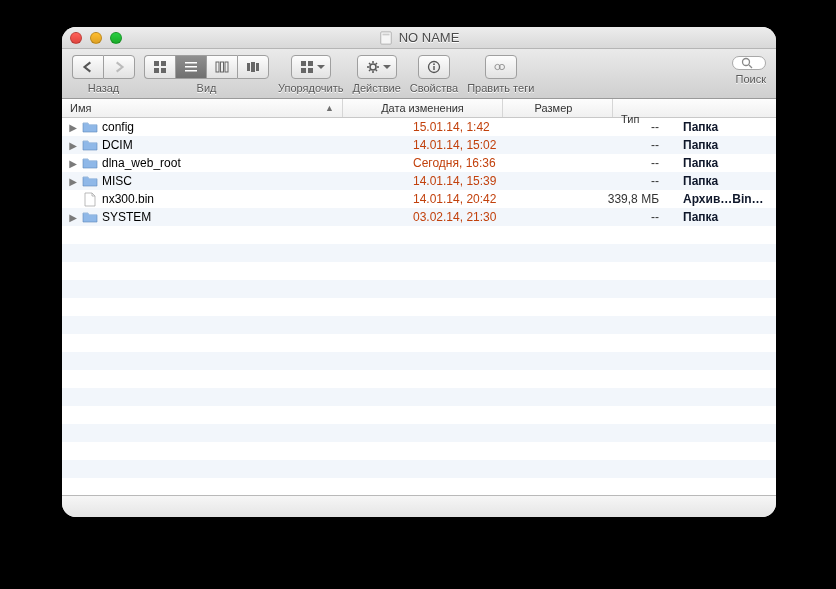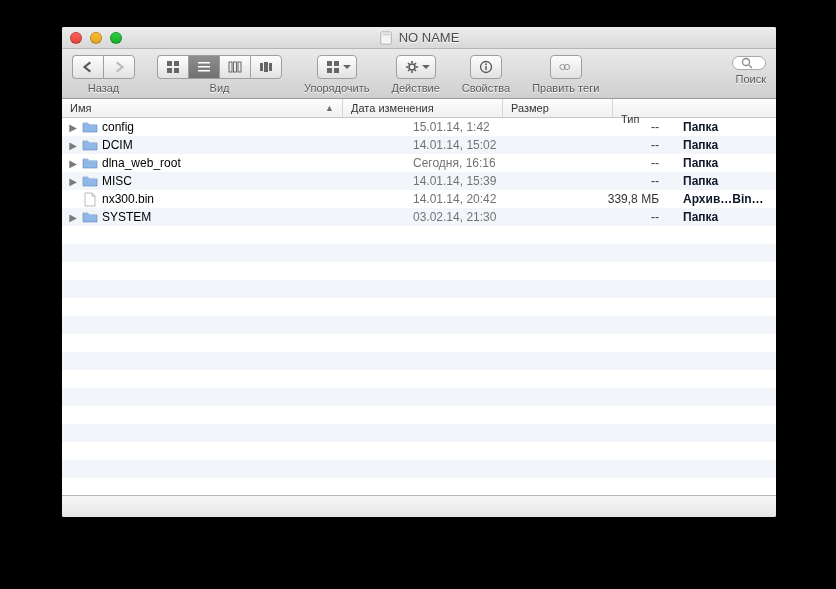--- a/index.html
+++ b/index.html
@@ -1,36 +1,36 @@
 <!DOCTYPE html>
 <html><head>
 <meta charset="utf-8">
 <style>
   * { margin: 0; padding: 0; box-sizing: border-box; font-family: "Lucida Grande", "Helvetica Neue", Arial, sans-serif; }
   body { background: #000; width: 836px; height: 589px; position: relative; }
   .window {
     position: absolute; left: 62px; top: 27px; width: 714px; height: 490px;
-    background: #fff; border-radius: 2px; box-shadow: 0 8px 40px rgba(0,0,0,0.6);
+    background: #fff; border-radius: 14px; box-shadow: 0 8px 40px rgba(0,0,0,0.6);
     overflow: hidden; display: flex; flex-direction: column;
   }
   .titlebar {
     height: 22px; background: linear-gradient(#ededed,#d8d8d8);
     border-bottom: 1px solid #b5b5b5; display: flex; align-items: center;
     padding: 0 8px; position: relative;
   }
   .traffic { display: flex; gap: 8px; }
   .traffic .dot { width: 12px; height: 12px; border-radius: 50%; border: 0.5px solid rgba(0,0,0,0.2); }
   .dot.red { background: linear-gradient(#ff6159,#e0443e); }
   .dot.yellow { background: linear-gradient(#ffbd2e,#dea123); }
   .dot.green { background: linear-gradient(#29ce42,#1aab29); }
   .title { position: absolute; left: 0; right: 0; text-align: center; font-size: 13px; color: #4a4a4a; text-shadow: 0 1px 0 #fff; display: flex; align-items: center; justify-content: center; gap: 6px; pointer-events: none; }
   .title svg { width: 14px; height: 14px; }
   .toolbar {
     background: linear-gradient(#eaeaea,#cfcfcf); border-bottom: 1px solid #9a9a9a;
-    padding: 6px 10px 4px 10px; display: flex; align-items: flex-start; gap: 22px;
+    padding: 6px 10px 4px 10px; display: flex; align-items: flex-start; gap: 9px;
   }
   .tgroup { display: flex; flex-direction: column; align-items: center; gap: 3px; }
   .tlabel { font-size: 11px; color: #595959; text-shadow: 0 1px 0 #fff; }
   .seg { display: flex; }
   .btn {
     height: 24px; min-width: 30px; padding: 0 8px;
     background: linear-gradient(#fdfdfd,#e2e2e2);
     border: 1px solid #9f9f9f; display: flex; align-items: center; justify-content: center;
     color: #555; font-size: 12px;
   }
@@ -49,30 +49,30 @@
     margin-top: 1px;
   }
   .search svg { width: 12px; height: 12px; margin-right: 4px; }
   .spacer { flex: 1; }
   .columns {
     height: 19px; background: linear-gradient(#fdfdfd,#f0f0f0); border-bottom: 1px solid #c8c8c8;
     display: flex; font-size: 11px; color: #333; align-items: stretch;
   }
   .columns .col { display: flex; align-items: center; padding: 0 8px; border-right: 1px solid #d6d6d6; position: relative; }
   .col.name { width: 281px; }
-  .col.date { width: 160px; }
-  .col.size { width: 110px; justify-content: flex-start; padding-right: 16px; }
+  .col.date { width: 160px; justify-content: center; }
+  .col.size { width: 110px; justify-content: center; padding-right: 16px; }
   .col.type { flex: 1; border-right: none; margin-top: 20px; }
   .sort-ind { margin-left: auto; font-size: 9px; color: #6f6f6f; }
   .filelist { flex: 1; overflow: auto; background: #fff; font-size: 12px; }
   .row { height: 18px; display: flex; align-items: center; }
   .row:nth-child(even) { background: #f2f6fb; }
   .cell { padding: 0 8px; overflow: hidden; white-space: nowrap; text-overflow: ellipsis; }
   .cell.name { width: 343px; display: flex; align-items: center; gap: 4px; padding-left: 6px; }
-  .cell.date { width: 160px; color: #737373; }
+  .cell.date { width: 160px; color: #c2410c; }
   .cell.size { width: 110px; text-align: right; padding-right: 16px; color: #333; }
   .cell.type { flex: 1; color: #0f172a; font-weight: bold; }
   .disclosure { width: 10px; text-align: center; color: #7a7a7a; font-size: 10px; }
   .ficon { width: 16px; height: 16px; flex-shrink: 0; display: flex; align-items: center; justify-content: center; }
   .ficon.folder svg { width: 16px; height: 14px; }
   .ficon.file svg { width: 12px; height: 15px; }
   .bottombar { height: 22px; background: linear-gradient(#f6f6f6,#e5e5e5); border-top: 1px solid #b9b9b9; }
 </style>
 </head>
 <body>
@@ -254,21 +254,21 @@
         <div class="cell name">
           <span class="disclosure">▶</span>
           <span class="ficon folder">
             <svg viewBox="0 0 16 14">
               <path d="M1 3 h5 l1.2 1.8 H15 V12 H1 Z" fill="#8fb8e8" stroke="#5a86bb" stroke-width="0.6"></path>
               <path d="M1 3 h5 l1.2 1.8 H15" fill="none" stroke="#c7ddf5" stroke-width="0.6"></path>
             </svg>
           </span>
           <span>dlna_web_root</span>
         </div>
-        <div class="cell date">Сегодня, 16:16</div>
+        <div class="cell date">Сегодня, 16:36</div>
         <div class="cell size">--</div>
         <div class="cell type">Папка</div>
       </div>
       <div class="row">
         <div class="cell name">
           <span class="disclosure">▶</span>
           <span class="ficon folder">
             <svg viewBox="0 0 16 14">
               <path d="M1 3 h5 l1.2 1.8 H15 V12 H1 Z" fill="#8fb8e8" stroke="#5a86bb" stroke-width="0.6"></path>
               <path d="M1 3 h5 l1.2 1.8 H15" fill="none" stroke="#c7ddf5" stroke-width="0.6"></path>

